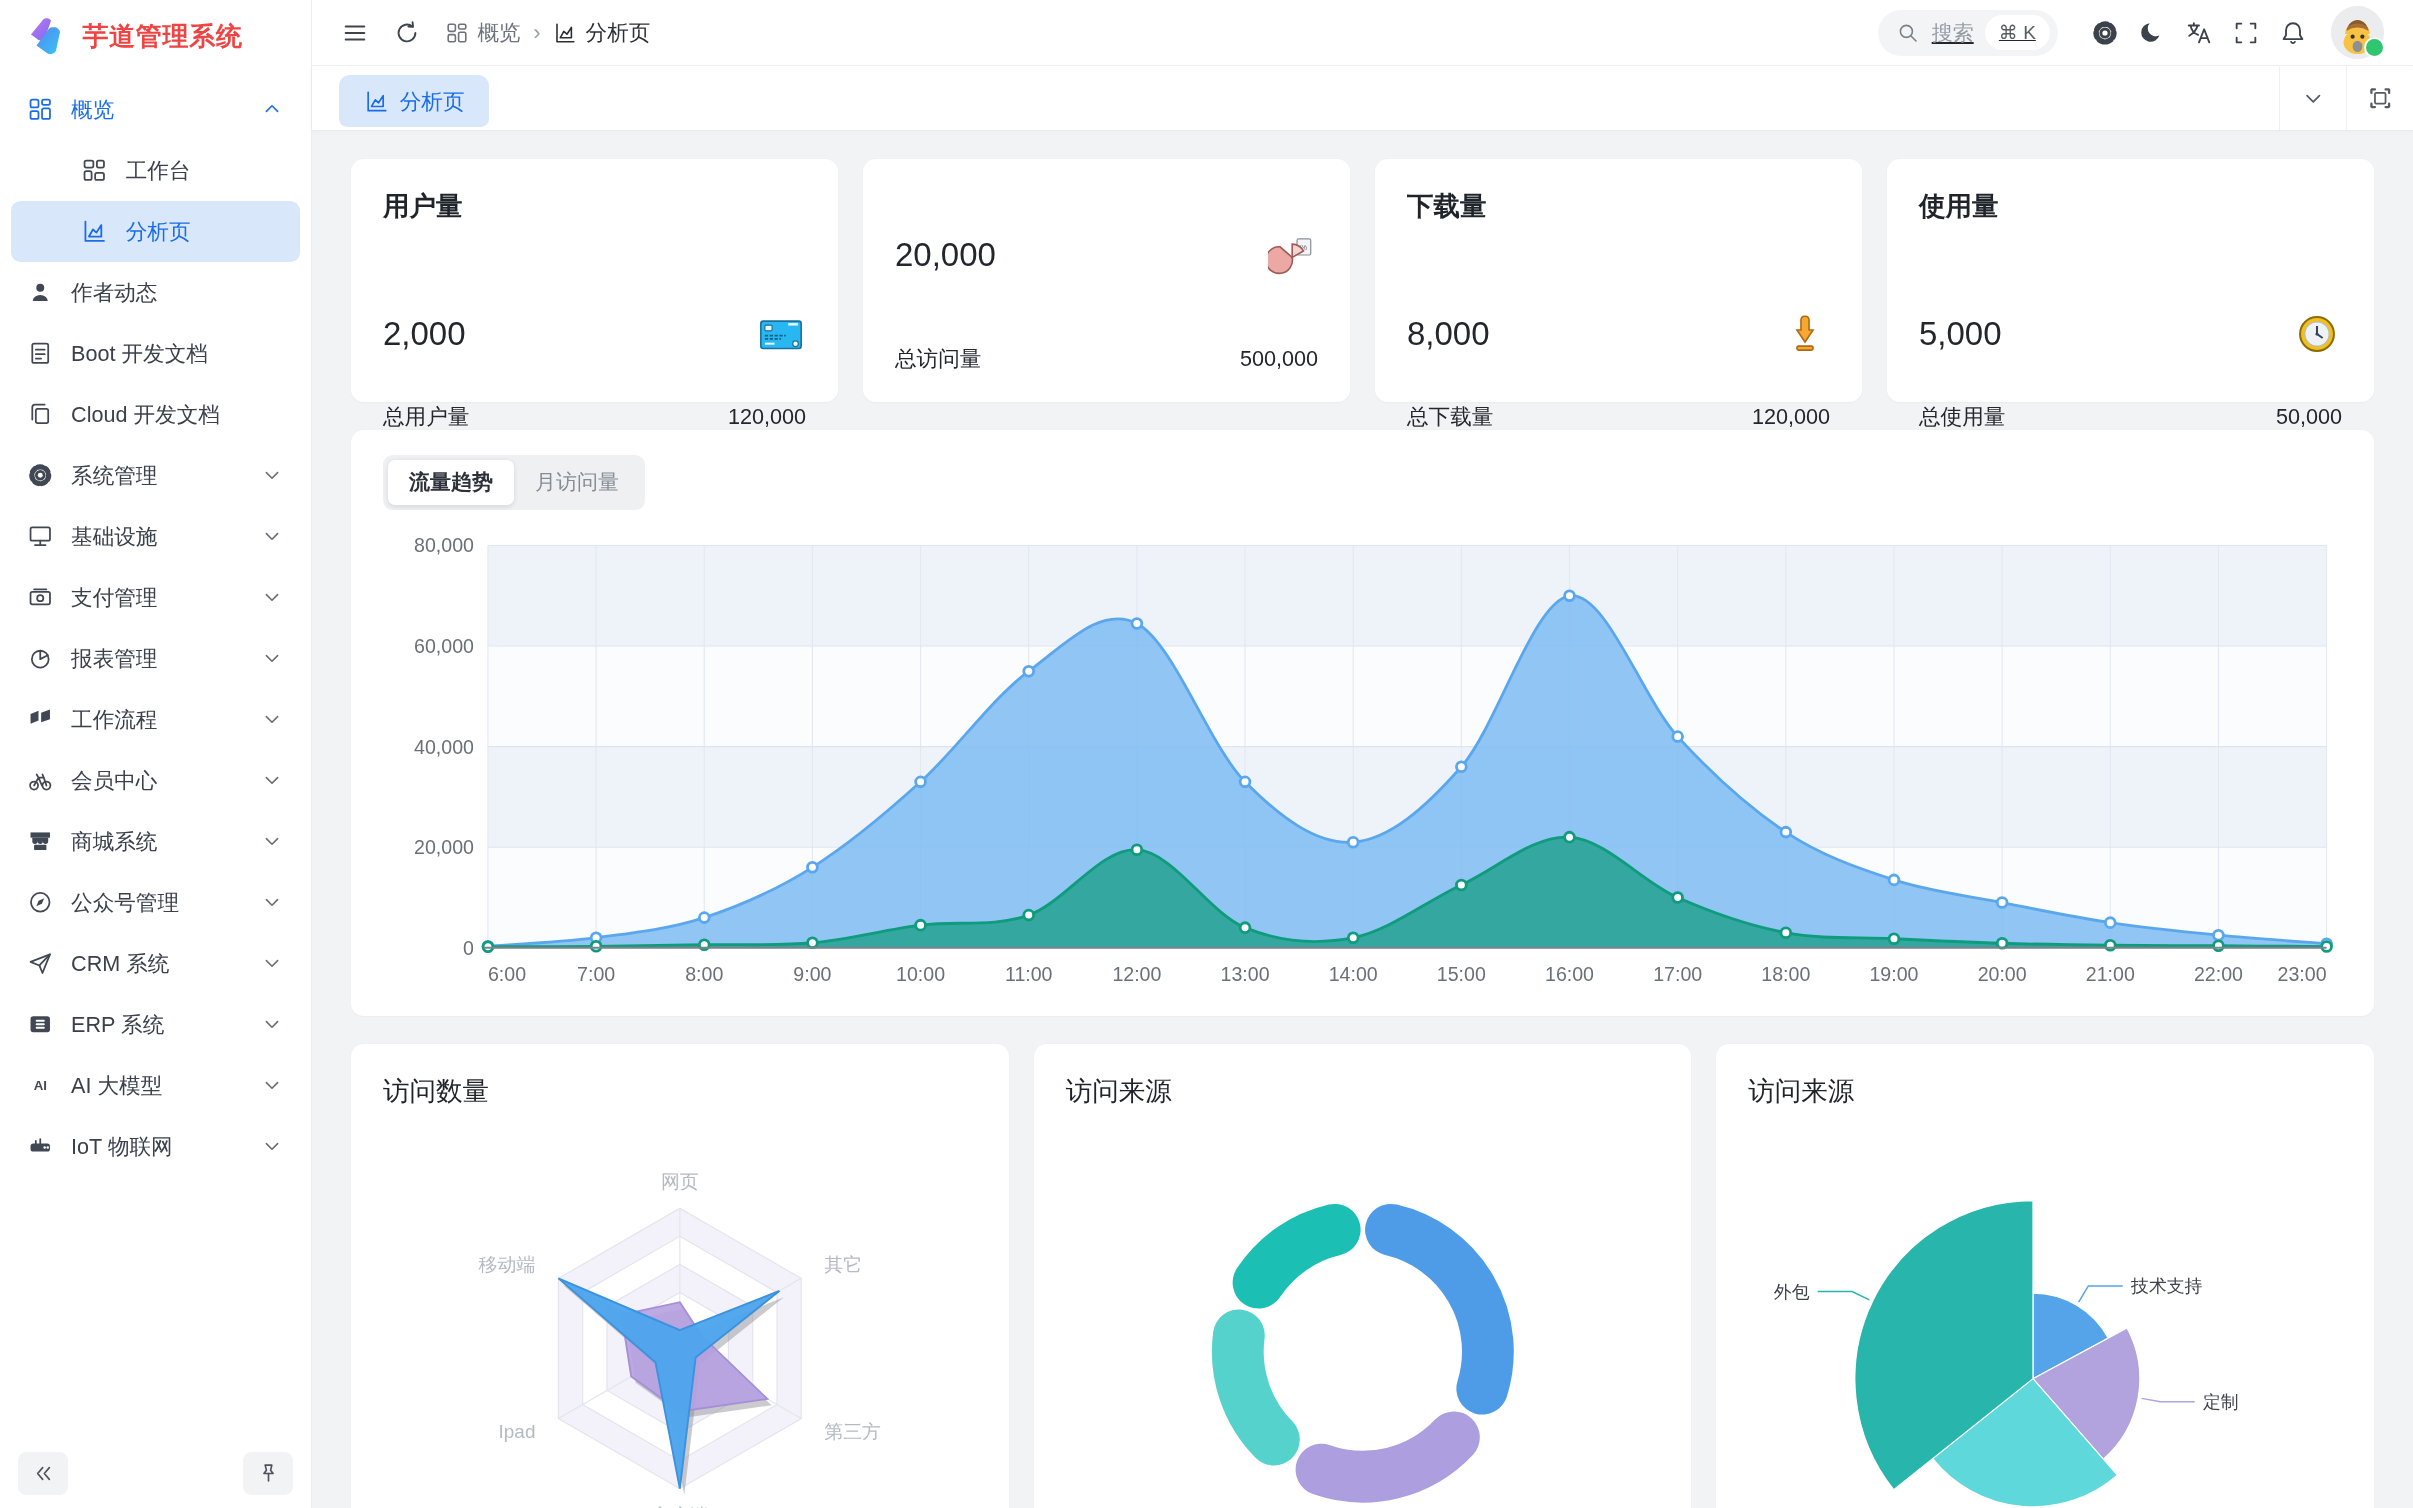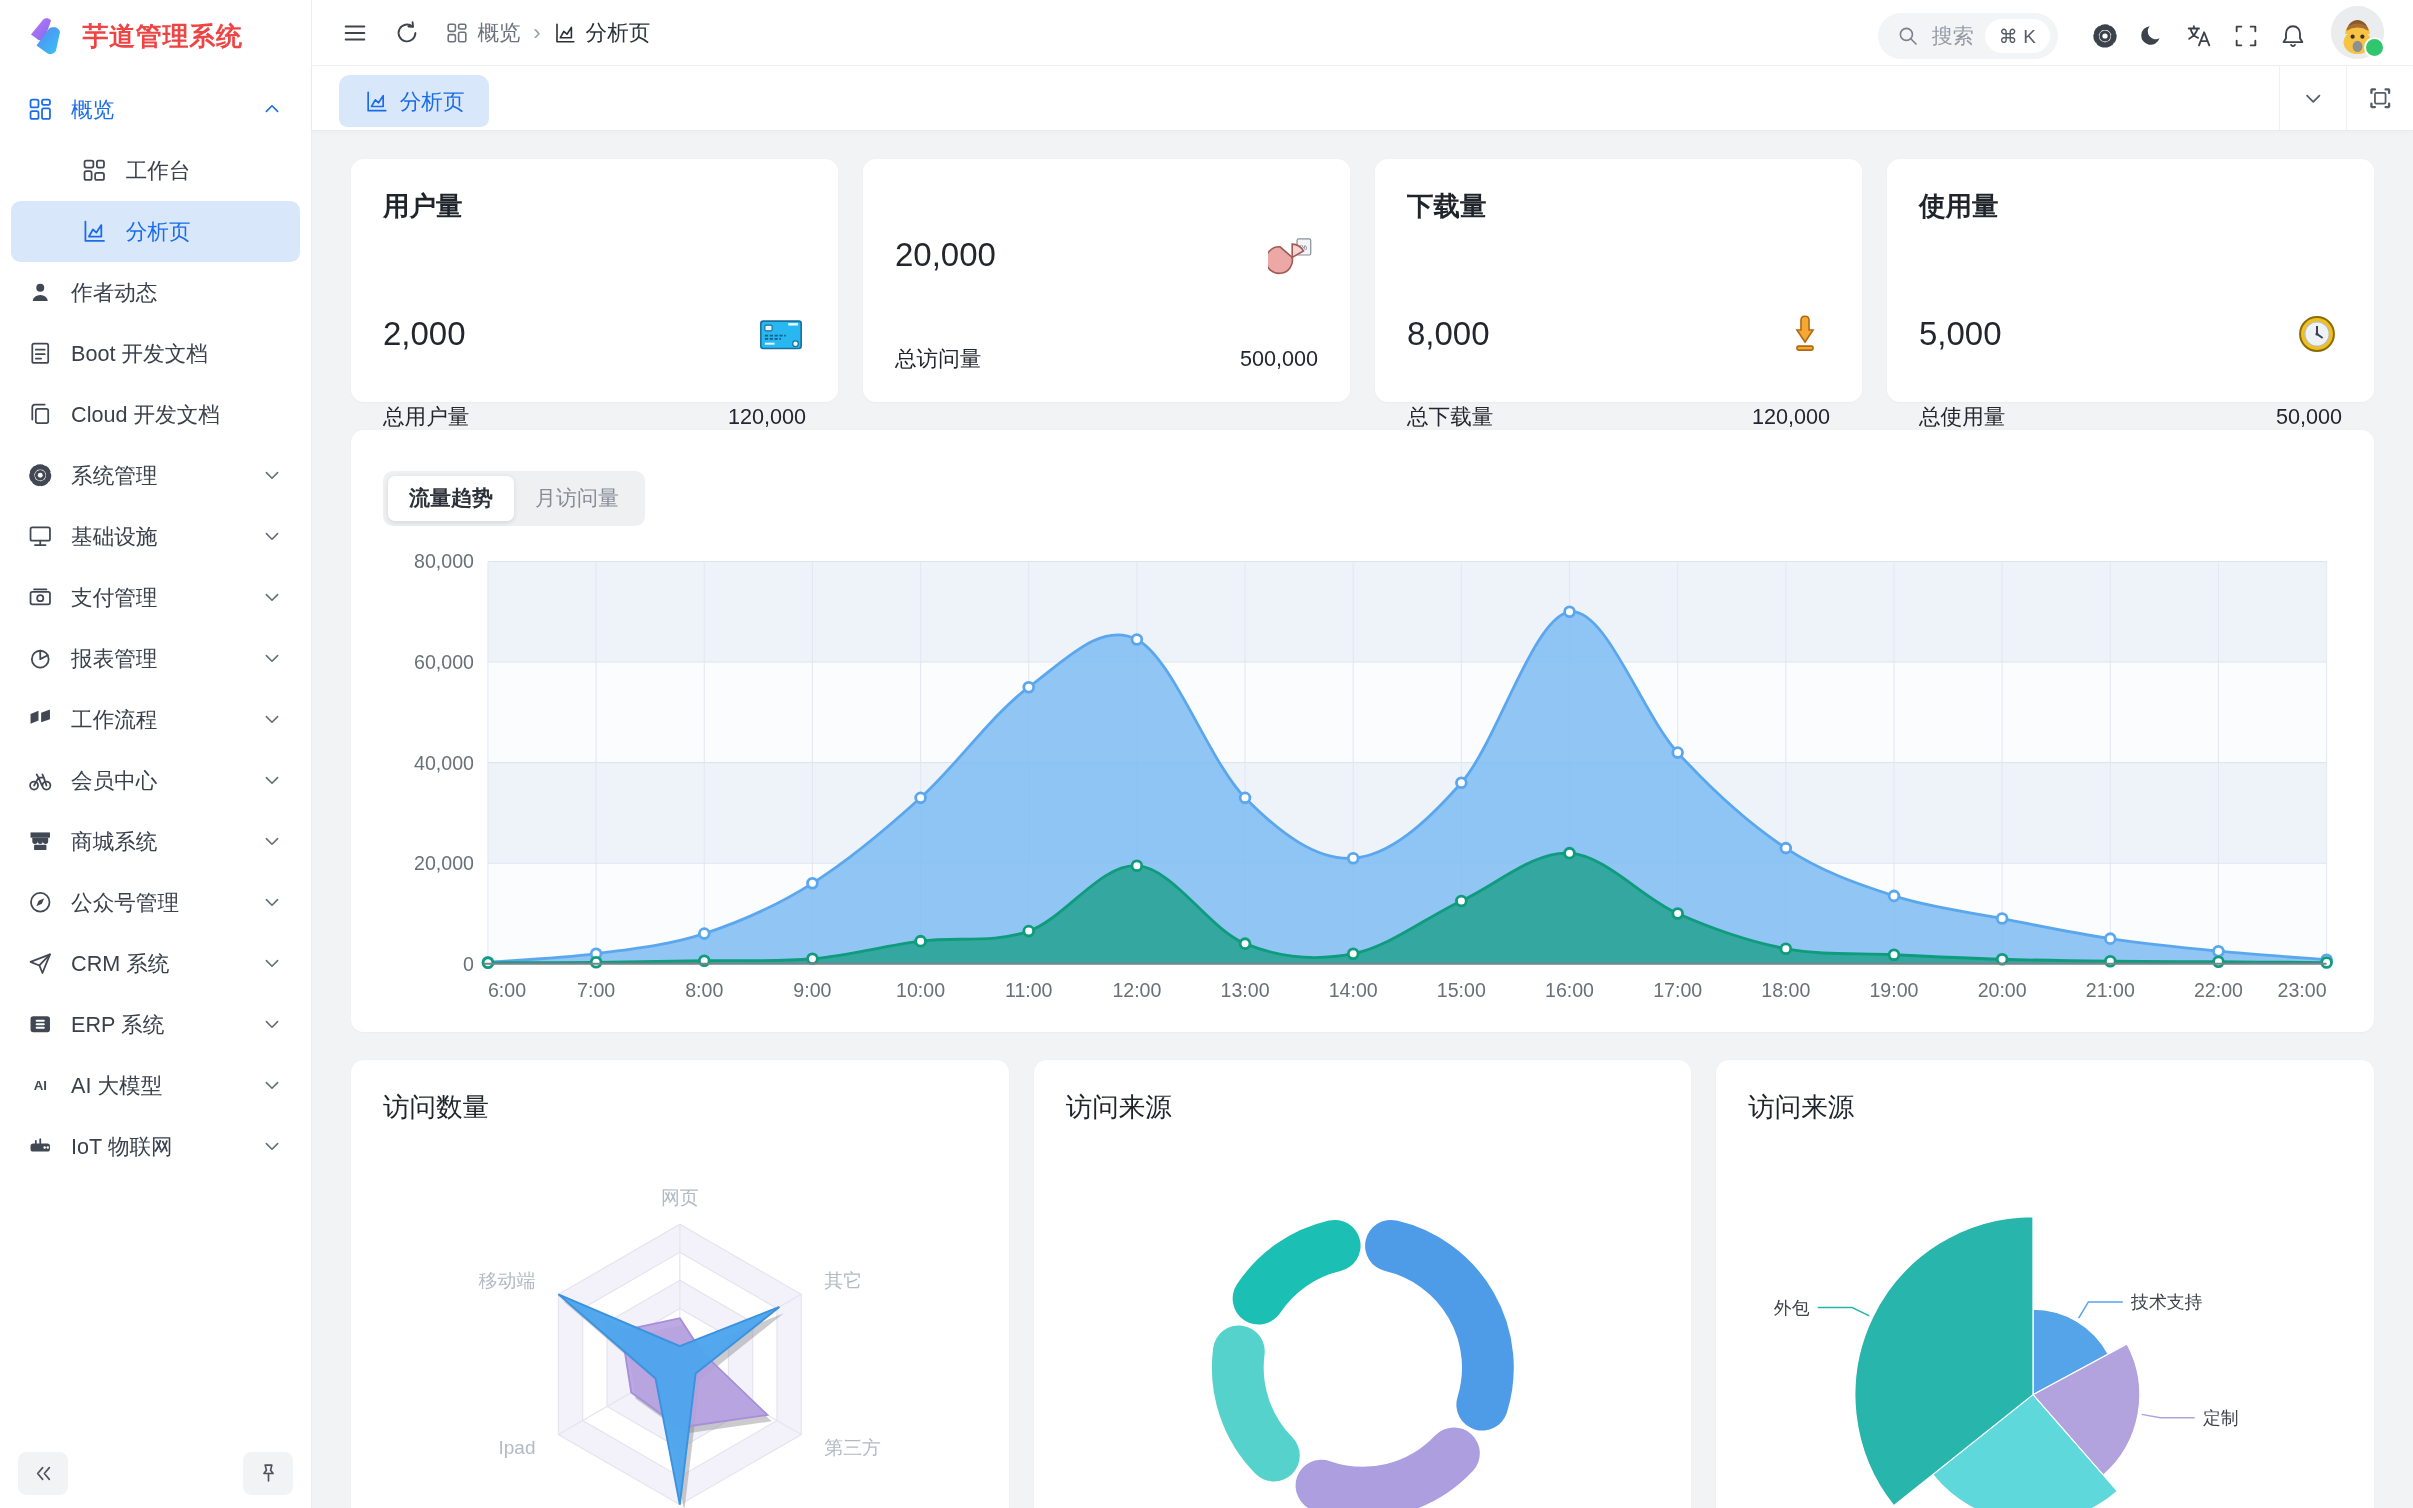--- a/index.html
+++ b/index.html
@@ -31,21 +31,21 @@
   
   .main{flex:1;display:flex;flex-direction:column;height:1508px;min-width:0;}
   .topbar{height:65px;background:#fff;border-bottom:0.7px solid #f0f1f3;display:flex;align-items:center;padding:0 29px;gap:24px;}
   .tb-icon{color:#3e444d;display:flex;cursor:pointer;}
   .tb-icon svg{width:28px;height:28px;}
   .breadcrumb{display:flex;align-items:center;gap:12.6px;font-size:21.6px;color:#6d737d;}
   .crumb{display:flex;align-items:center;gap:8.4px;cursor:pointer;}
   .crumb svg{width:24px;height:24px;}
   .crumb.last{color:#2b3037;}
   .crumb-sep{color:#9aa0a9;font-size:22.3px;}
-  .tb-right{margin-left:auto;display:flex;align-items:flex-end;gap:5px;}
+  .tb-right{margin-left:auto;display:flex;align-items:center;gap:5px;text-decoration:underline;}
   .search-pill{height:46px;background:#f3f4f6;border-radius:698px;display:flex;align-items:center;gap:11.2px;padding:0 8.4px 0 18px;color:#959ba5;font-size:21px;margin-right:18px;cursor:text;}
   .search-pill svg{width:24px;height:24px;color:#7a818b;}
   .kbd{background:#fff;border-radius:698px;padding:5.6px 14px;font-size:19px;color:#575d66;}
   .action-icon{width:47px;height:47px;display:flex;align-items:center;justify-content:center;color:#3c424b;cursor:pointer;}
   .action-icon svg{width:28px;height:28px;}
   .avatar{width:53px;height:53px;border-radius:50%;background:#ebecee;position:relative;margin-left:9.8px;cursor:pointer;flex:none;}
   .avatar svg{width:53px;height:53px;border-radius:50%;}
   .status-dot{position:absolute;right:-1.4px;bottom:1.4px;width:17px;height:17px;border-radius:50%;background:#2fc66f;border:2.1px solid #fff;}
   
   .tabbar{height:64px;background:#fff;border-bottom:0.7px solid #e9ebee;display:flex;align-items:flex-end;padding-left:26.5px;box-shadow:0 1.4px 5.6px rgba(0,0,0,0.03);}
@@ -59,21 +59,21 @@
   .card{background:#fff;border-radius:12.6px;box-shadow:0 0.7px 2.1px rgba(20,30,50,0.03);gap:43px;}
   .stat-row{display:flex;gap:25px;}
   .stat-card{flex:1;height:243px;box-sizing:border-box;padding:29px 32px;display:flex;flex-direction:column;}
   .stat-title{font-size:26.5px;font-weight:700;color:#1f242b;}
   .stat-mid{display:flex;align-items:center;justify-content:space-between;margin-top:42px;}
   .stat-value{font-size:33px;color:#23272d;}
   .stat-icon svg{width:50px;height:50px;}
   .stat-bottom{margin-top:auto;display:flex;justify-content:space-between;align-items:center;font-size:21.6px;color:#23272d;}
   
   .trend-card{padding:25px 32px 21px;}
-  .seg{display:inline-flex;background:#eff0f2;border-radius:9.8px;padding:4.9px;margin-top:16px;}
+  .seg{display:inline-flex;background:#eff0f2;border-radius:9.8px;padding:4.9px;}
   .seg-item{padding:8.4px 21px;font-size:21px;color:#868c96;border-radius:7px;cursor:pointer;}
   .seg-item.on{background:#fff;color:#2c313a;font-weight:700;box-shadow:0 1.4px 5.6px rgba(0,0,0,0.10);}
   .area-svg{width:100%;height:auto;margin-top:18px;}
   
   .bottom-row{display:flex;gap:25px;height:552px;}
   .panel{flex:1;padding:29px 32px 21px;display:flex;flex-direction:column;min-width:0;}
   .panel-title{font-size:26.5px;font-weight:400;color:#1f242b;}
   .panel-chart{width:100%;height:auto;margin-top:7px;}
 </style>
 </head>

